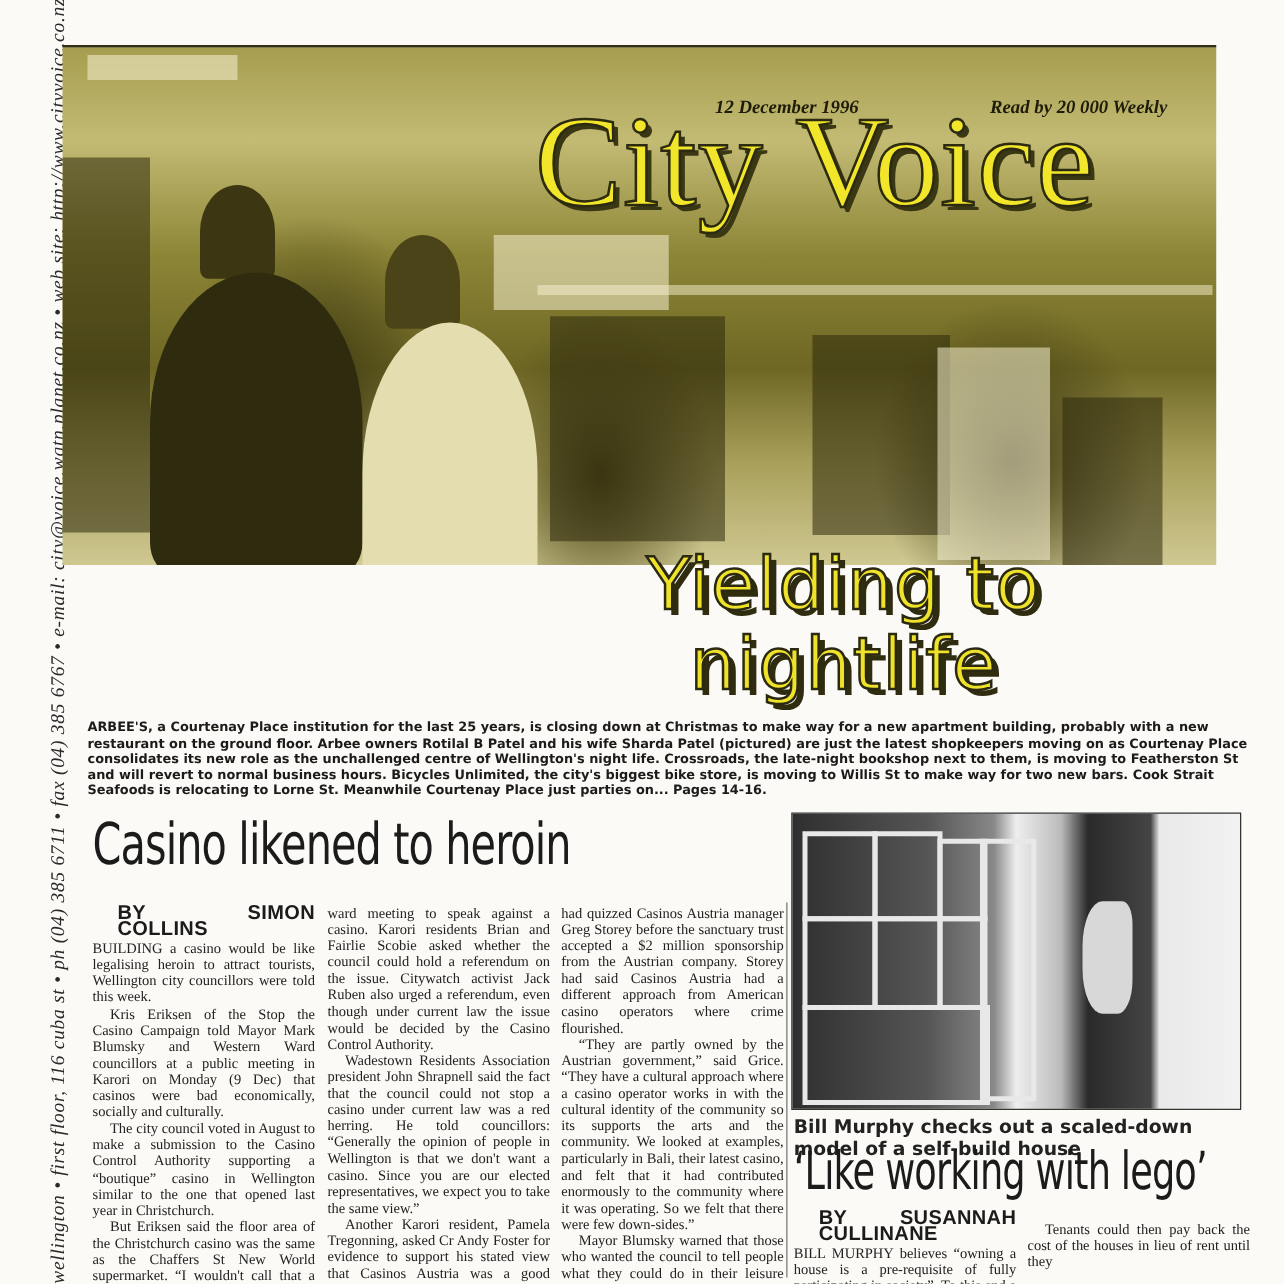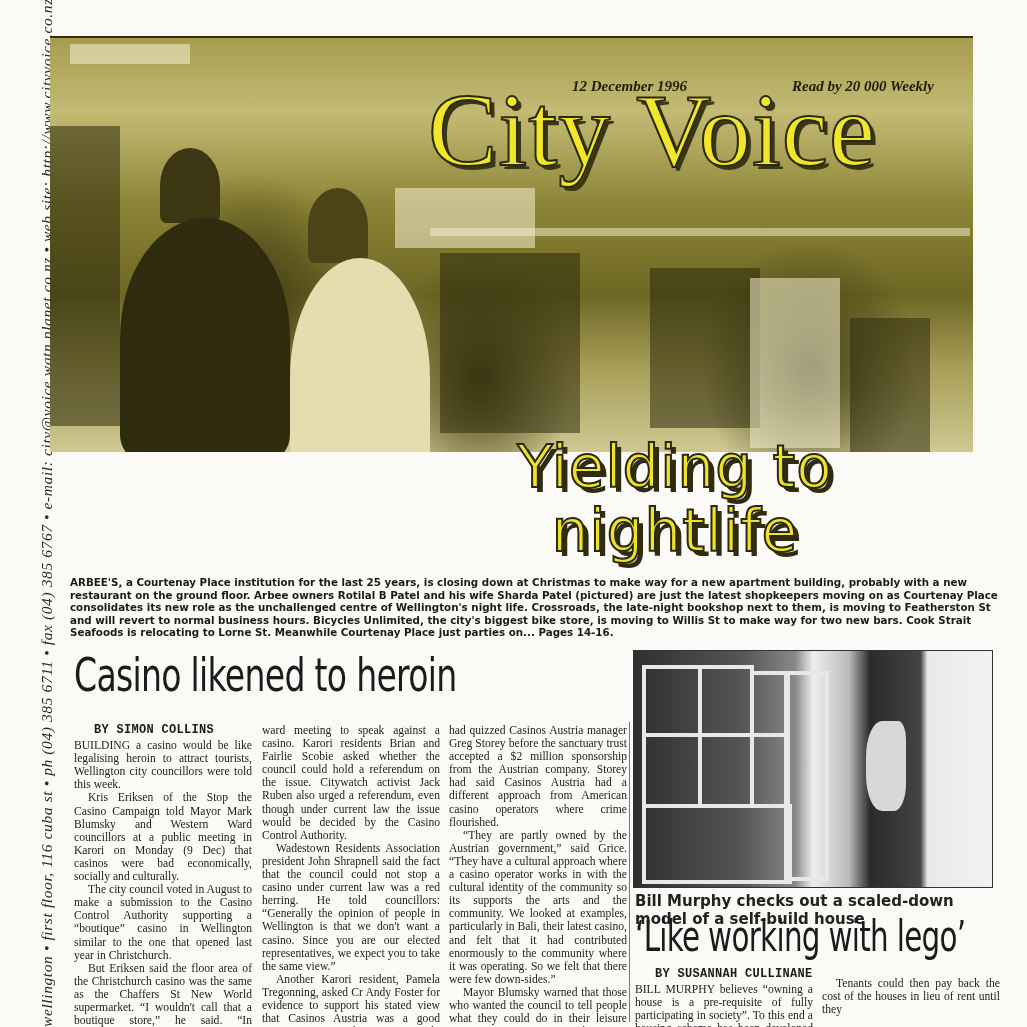--- a/index.html
+++ b/index.html
@@ -66,21 +66,21 @@
   }
 
   
   .casino-headline {
     position: absolute; left: 74px; top: 650px; width: 560px;
     font-family: "DejaVu Sans", sans-serif; font-size: 46px; line-height: 50px;
     color: #1b1b1b; transform: scaleX(0.72); transform-origin: left top;
     letter-spacing: -1px; white-space: nowrap; font-weight: normal;
   }
   .byline {
-    font-family: Liberation Mono, monospace; font-weight: bold; font-size: 12px;
+    font-family: Liberation Sans, sans-serif; font-weight: bold; font-size: 16px;
     letter-spacing: 0.3px; margin-bottom: 2px; color: #1b1b1b; padding-left: 20px;
   }
   .col {
     position: absolute; width: 178px;
     font-family: "Liberation Serif", serif; font-size: 11.6px; line-height: 13.1px;
     text-align: justify; color: #222;
   }
   .col p { text-indent: 14px; }
   .col p.lead { text-indent: 0; }
   .col-1 { left: 74px; top: 724px; }

